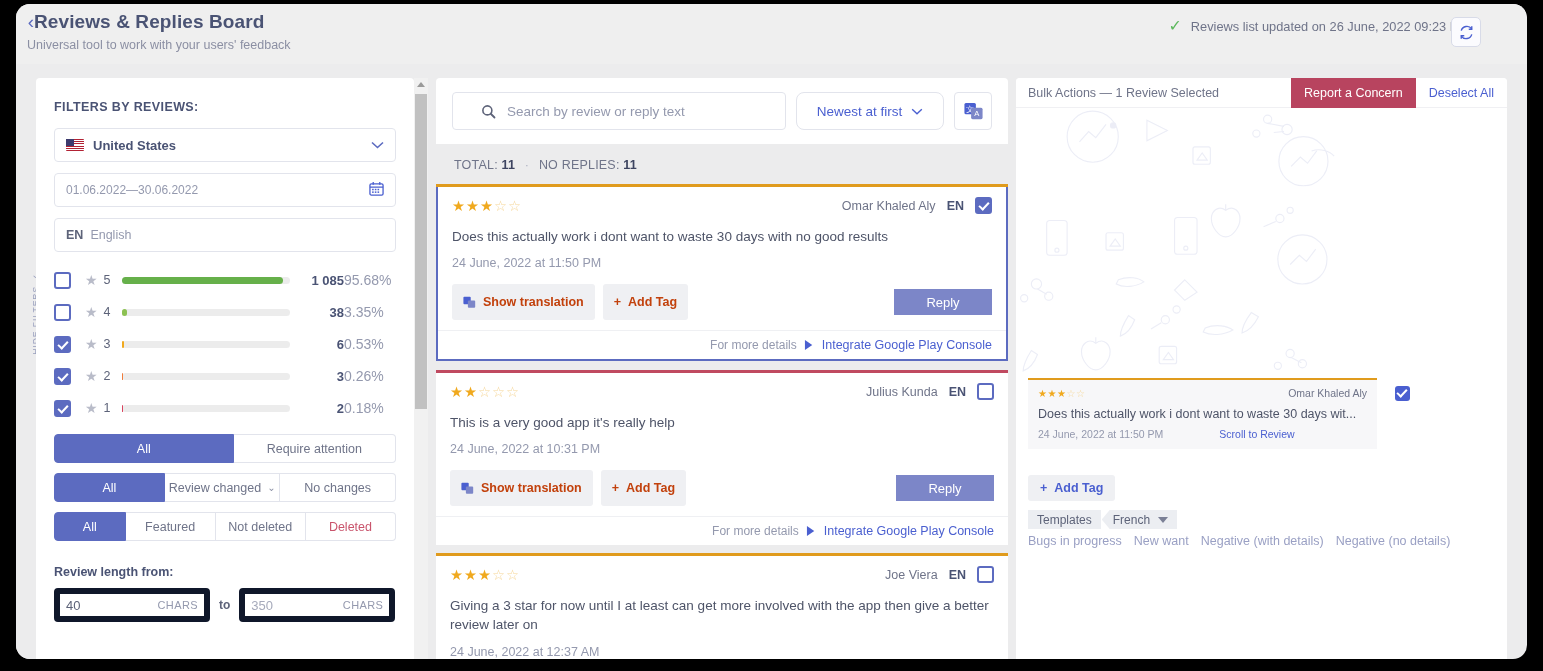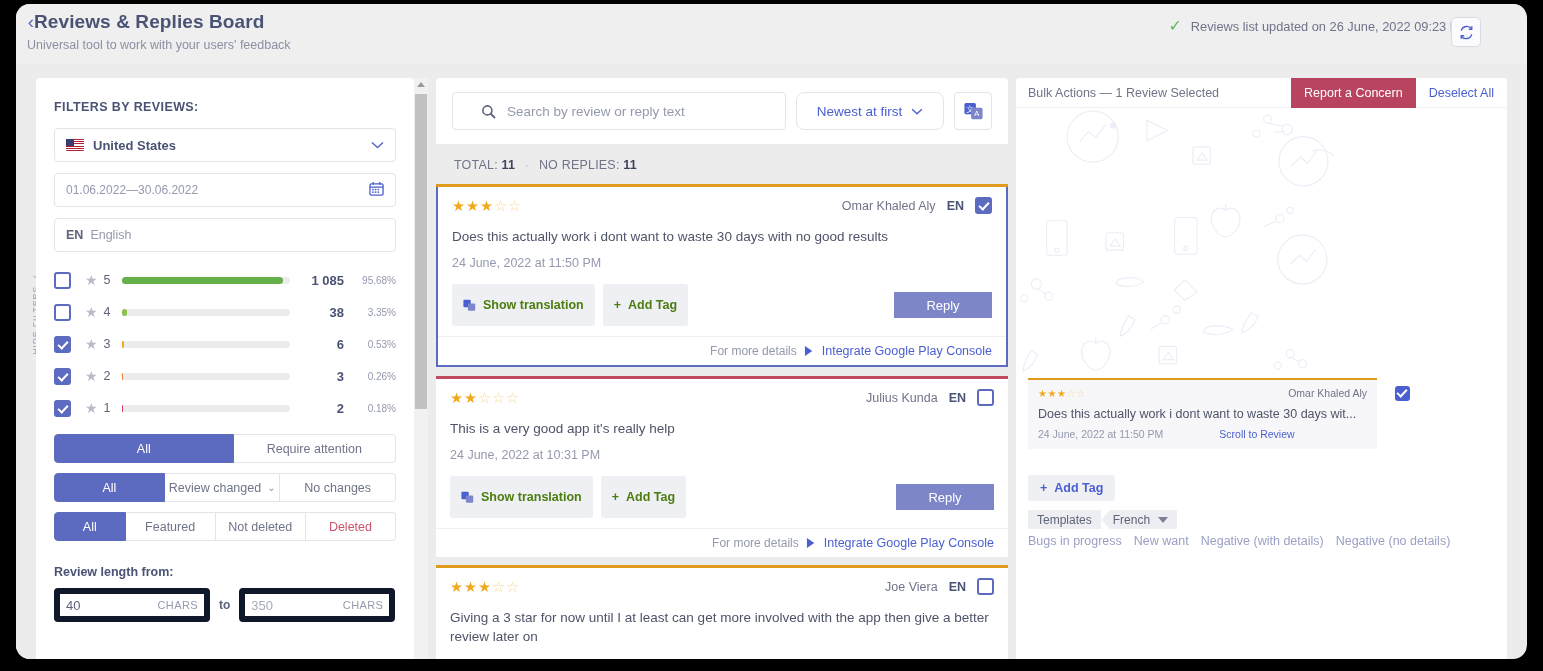--- a/index.html
+++ b/index.html
@@ -116,21 +116,21 @@
   .star-g { margin-left: 14px; color: #b9bcc9; font-size: 14px; }
   .rnum { margin-left: 6px; font-size: 12.5px; color: #5d6379; width: 10px; }
   .bar-track {
     margin-left: 8px; flex: 1; height: 7px; border-radius: 4px; background: #ececec;
   }
   .bar-fill { height: 7px; border-radius: 4px; }
   .rcount {
     width: 54px; text-align: right; font-size: 13px;
     font-weight: bold; color: #4a5374;
   }
-  .rpct { width: 52px; text-align: right; font-size: 10px; color: #9499ae; }
+  .rpct { width: 52px; font-size: 14px; color: #9499ae; }
 
   
   .seg { display: flex; margin-top: 10px; height: 29px; }
   .seg .opt {
     flex: 1; border: 1px solid #e2e4ec; border-left: none;
     display: flex; align-items: center; justify-content: center;
     font-size: 12.5px; color: #6f7489; background: #fff; cursor: pointer;
   }
   .seg .opt:first-child { border-left: 1px solid #e2e4ec; border-radius: 4px 0 0 4px; }
   .seg .opt:last-child { border-radius: 0 4px 4px 0; }
@@ -217,23 +217,23 @@
   .crow1 { display: flex; align-items: center; }
   .stars { font-size: 14.5px; letter-spacing: 1px; color: #f0a91e; }
   .stars .off { color: #f5d79a; }
   .cmeta { margin-left: auto; display: flex; align-items: center; gap: 11px; }
   .cauthor { font-size: 12.5px; color: #6f7489; }
   .clang { font-size: 12.5px; font-weight: bold; color: #4a5374; }
   .ctext { margin-top: 13px; font-size: 13.5px; color: #4e5468; line-height: 1.42; }
   .cdate { margin-top: 10px; font-size: 12.5px; color: #9499ae; }
   .cactions { display: flex; align-items: center; margin-top: 14px; padding-bottom: 10px; }
   .pill {
-    height: 42px; border-radius: 3px; background: #eff0f3;
+    height: 36px; border-radius: 3px; background: #eff0f3;
     display: flex; align-items: center; padding: 0 11px; gap: 7px;
-    font-size: 12.5px; color: #4d7c0f; cursor: pointer; font-weight: bold;
+    font-size: 12.5px; color: #c2410c; cursor: pointer; font-weight: bold;
   }
   .pill + .pill { margin-left: 8px; }
   .reply-btn {
     margin-left: auto; width: 98px; height: 26px; background: #7c86c8;
     color: #fff; font-size: 13px; display: flex;
     align-items: center; justify-content: center; cursor: pointer;
   }
   .cfoot {
     border-top: 1px solid #eff0f3; padding: 7px 14px;
     display: flex; align-items: center; justify-content: flex-end; gap: 7px;

